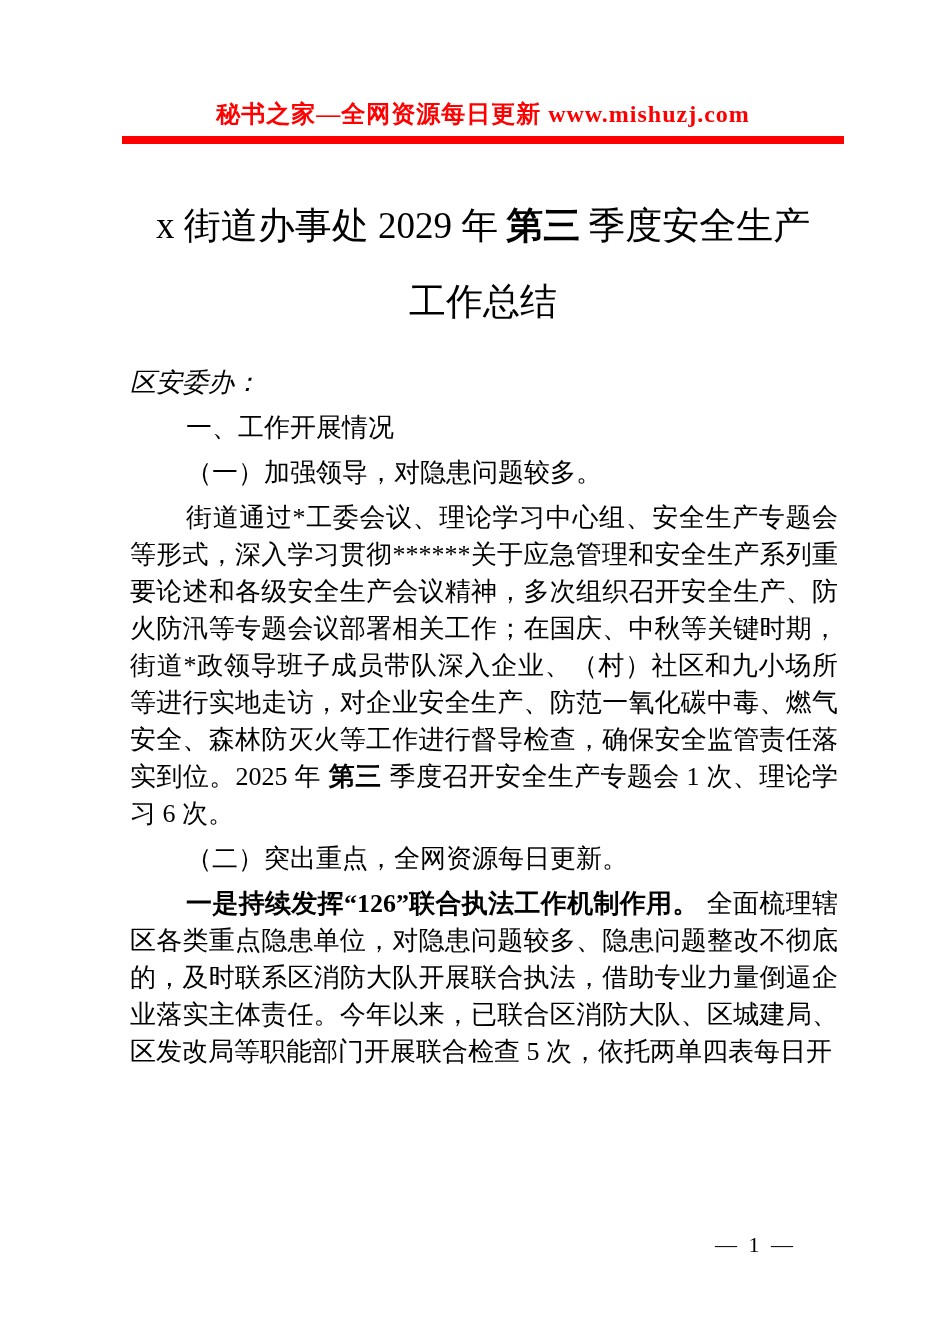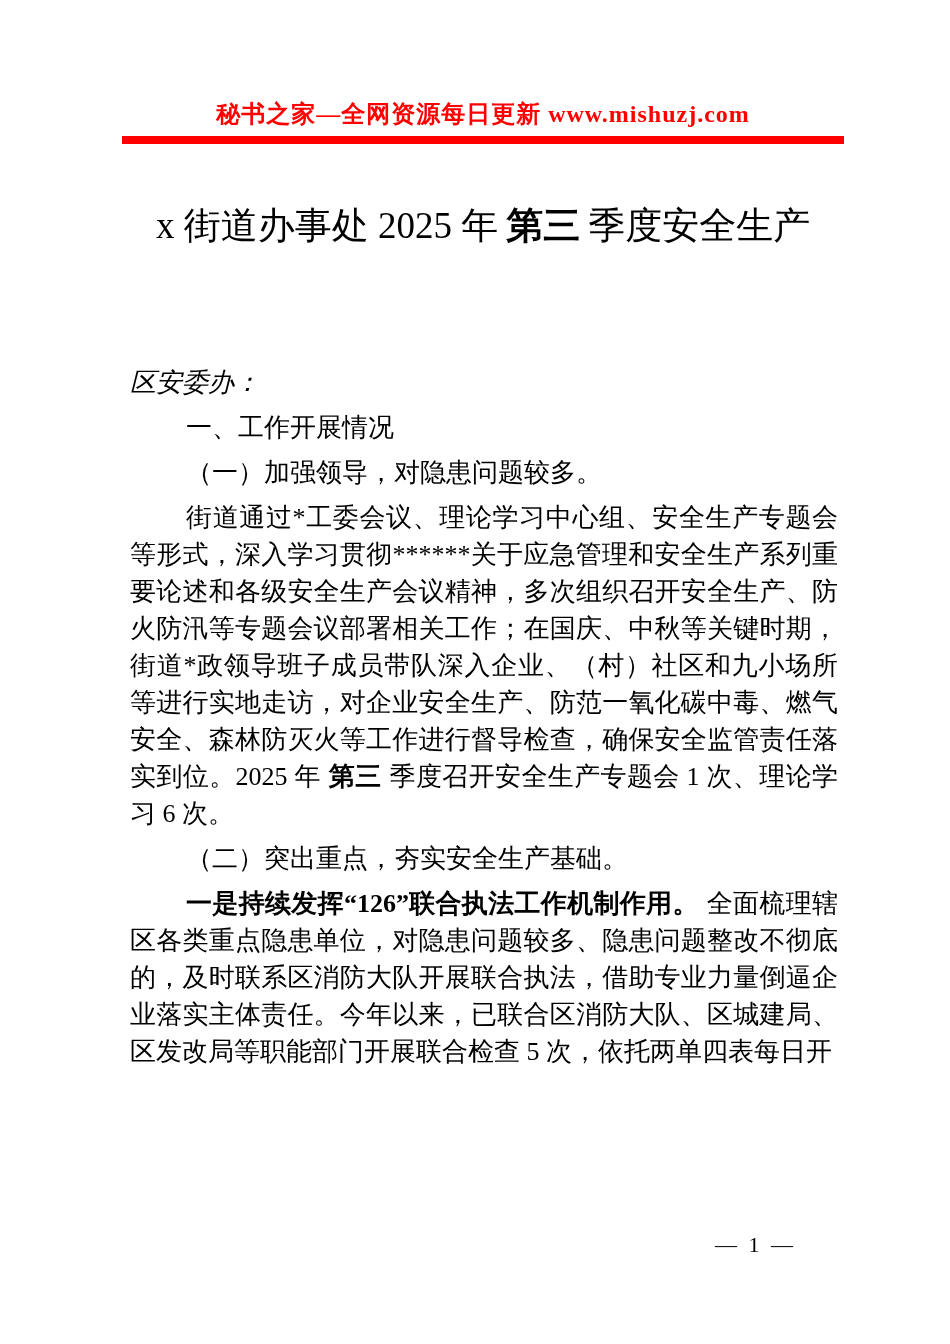--- a/index.html
+++ b/index.html
@@ -74,27 +74,28 @@
 
 <div class="page">
 
   <div class="banner">
     <span>秘书之家—全网资源每日更新 www.mishuzj.com</span>
   </div>
 
   <div class="banner-rule"></div>
 
   <div class="doc-title">
-    <div class="title-line"><span>x 街道办事处 2025 年</span><span class="bold">第三</span><span>季度安全生产</span></div>
+    <div class="title-line"><span>x 街道办事处 2029 年</span><span class="bold">第三</span><span>季度安全生产</span></div>
+    <div class="title-line"><span>工作总结</span></div>
   </div>
 
   <div class="doc-body">
     <p class="salutation">区安委办：</p>
     <p><span>一、工作开展情况</span></p>
     <p><span>（一）加强领导，对隐患问题较多。</span></p>
     <p><span>街道通过*工委会议、理论学习中心组、安全生产专题会等形式，深入学习贯彻******关于应急管理和安全生产系列重要论述和各级安全生产会议精神，多次组织召开安全生产、防火防汛等专题会议部署相关工作；在国庆、中秋等关键时期，街道*政领导班子成员带队深入企业、（村）社区和九小场所等进行实地走访，对企业安全生产、防范一氧化碳中毒、燃气安全、森林防灭火等工作进行督导检查，确保安全监管责任落实到位。2025 年</span><span class="bold">第三</span><span>季度召开安全生产专题会 1 次、理论学习 6 次。</span></p>
-    <p><span>（二）突出重点，夯实安全生产基础。</span></p>
+    <p><span>（二）突出重点，全网资源每日更新。</span></p>
     <p><span class="bold">一是持续发挥“126”联合执法工作机制作用。</span><span>全面梳理辖区各类重点隐患单位，对隐患问题较多、隐患问题整改不彻底的，及时联系区消防大队开展联合执法，借助专业力量倒逼企业落实主体责任。今年以来，已联合区消防大队、区城建局、区发改局等职能部门开展联合检查 5 次，依托两单四表每日开</span></p>
   </div>
 
   <div class="page-footer">— 1 —</div>
 
 </div>
 
 </body></html>

